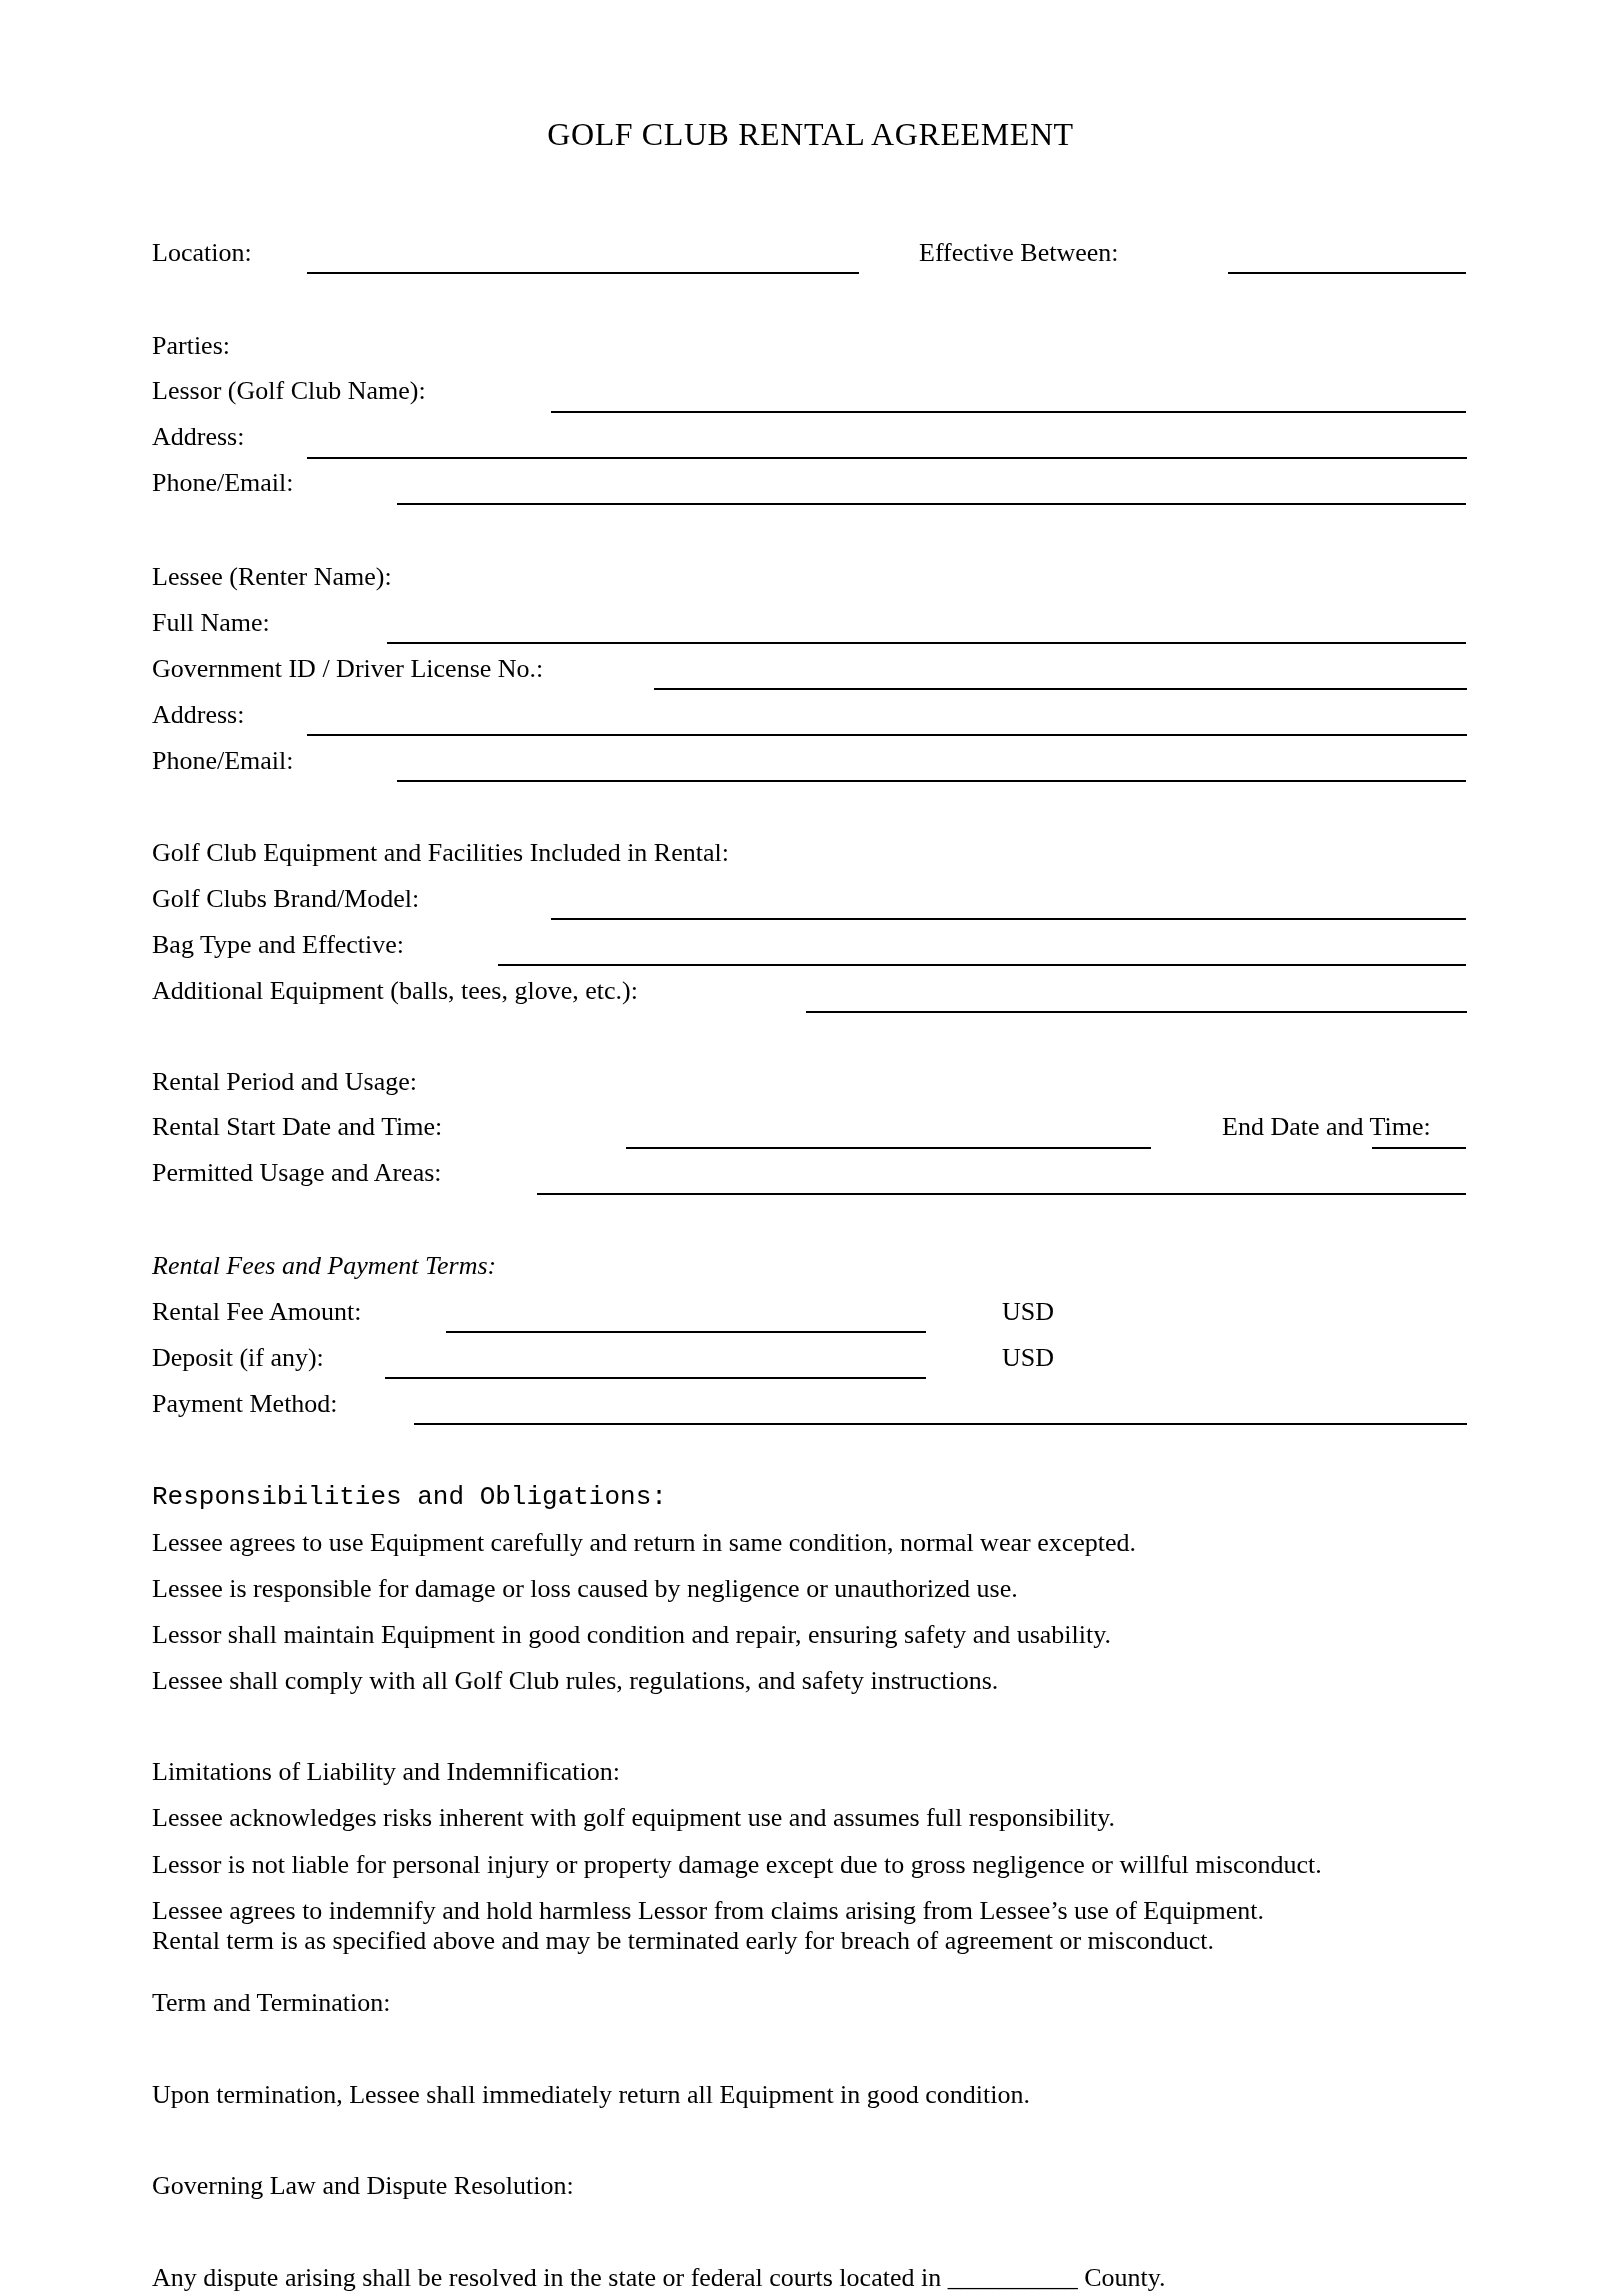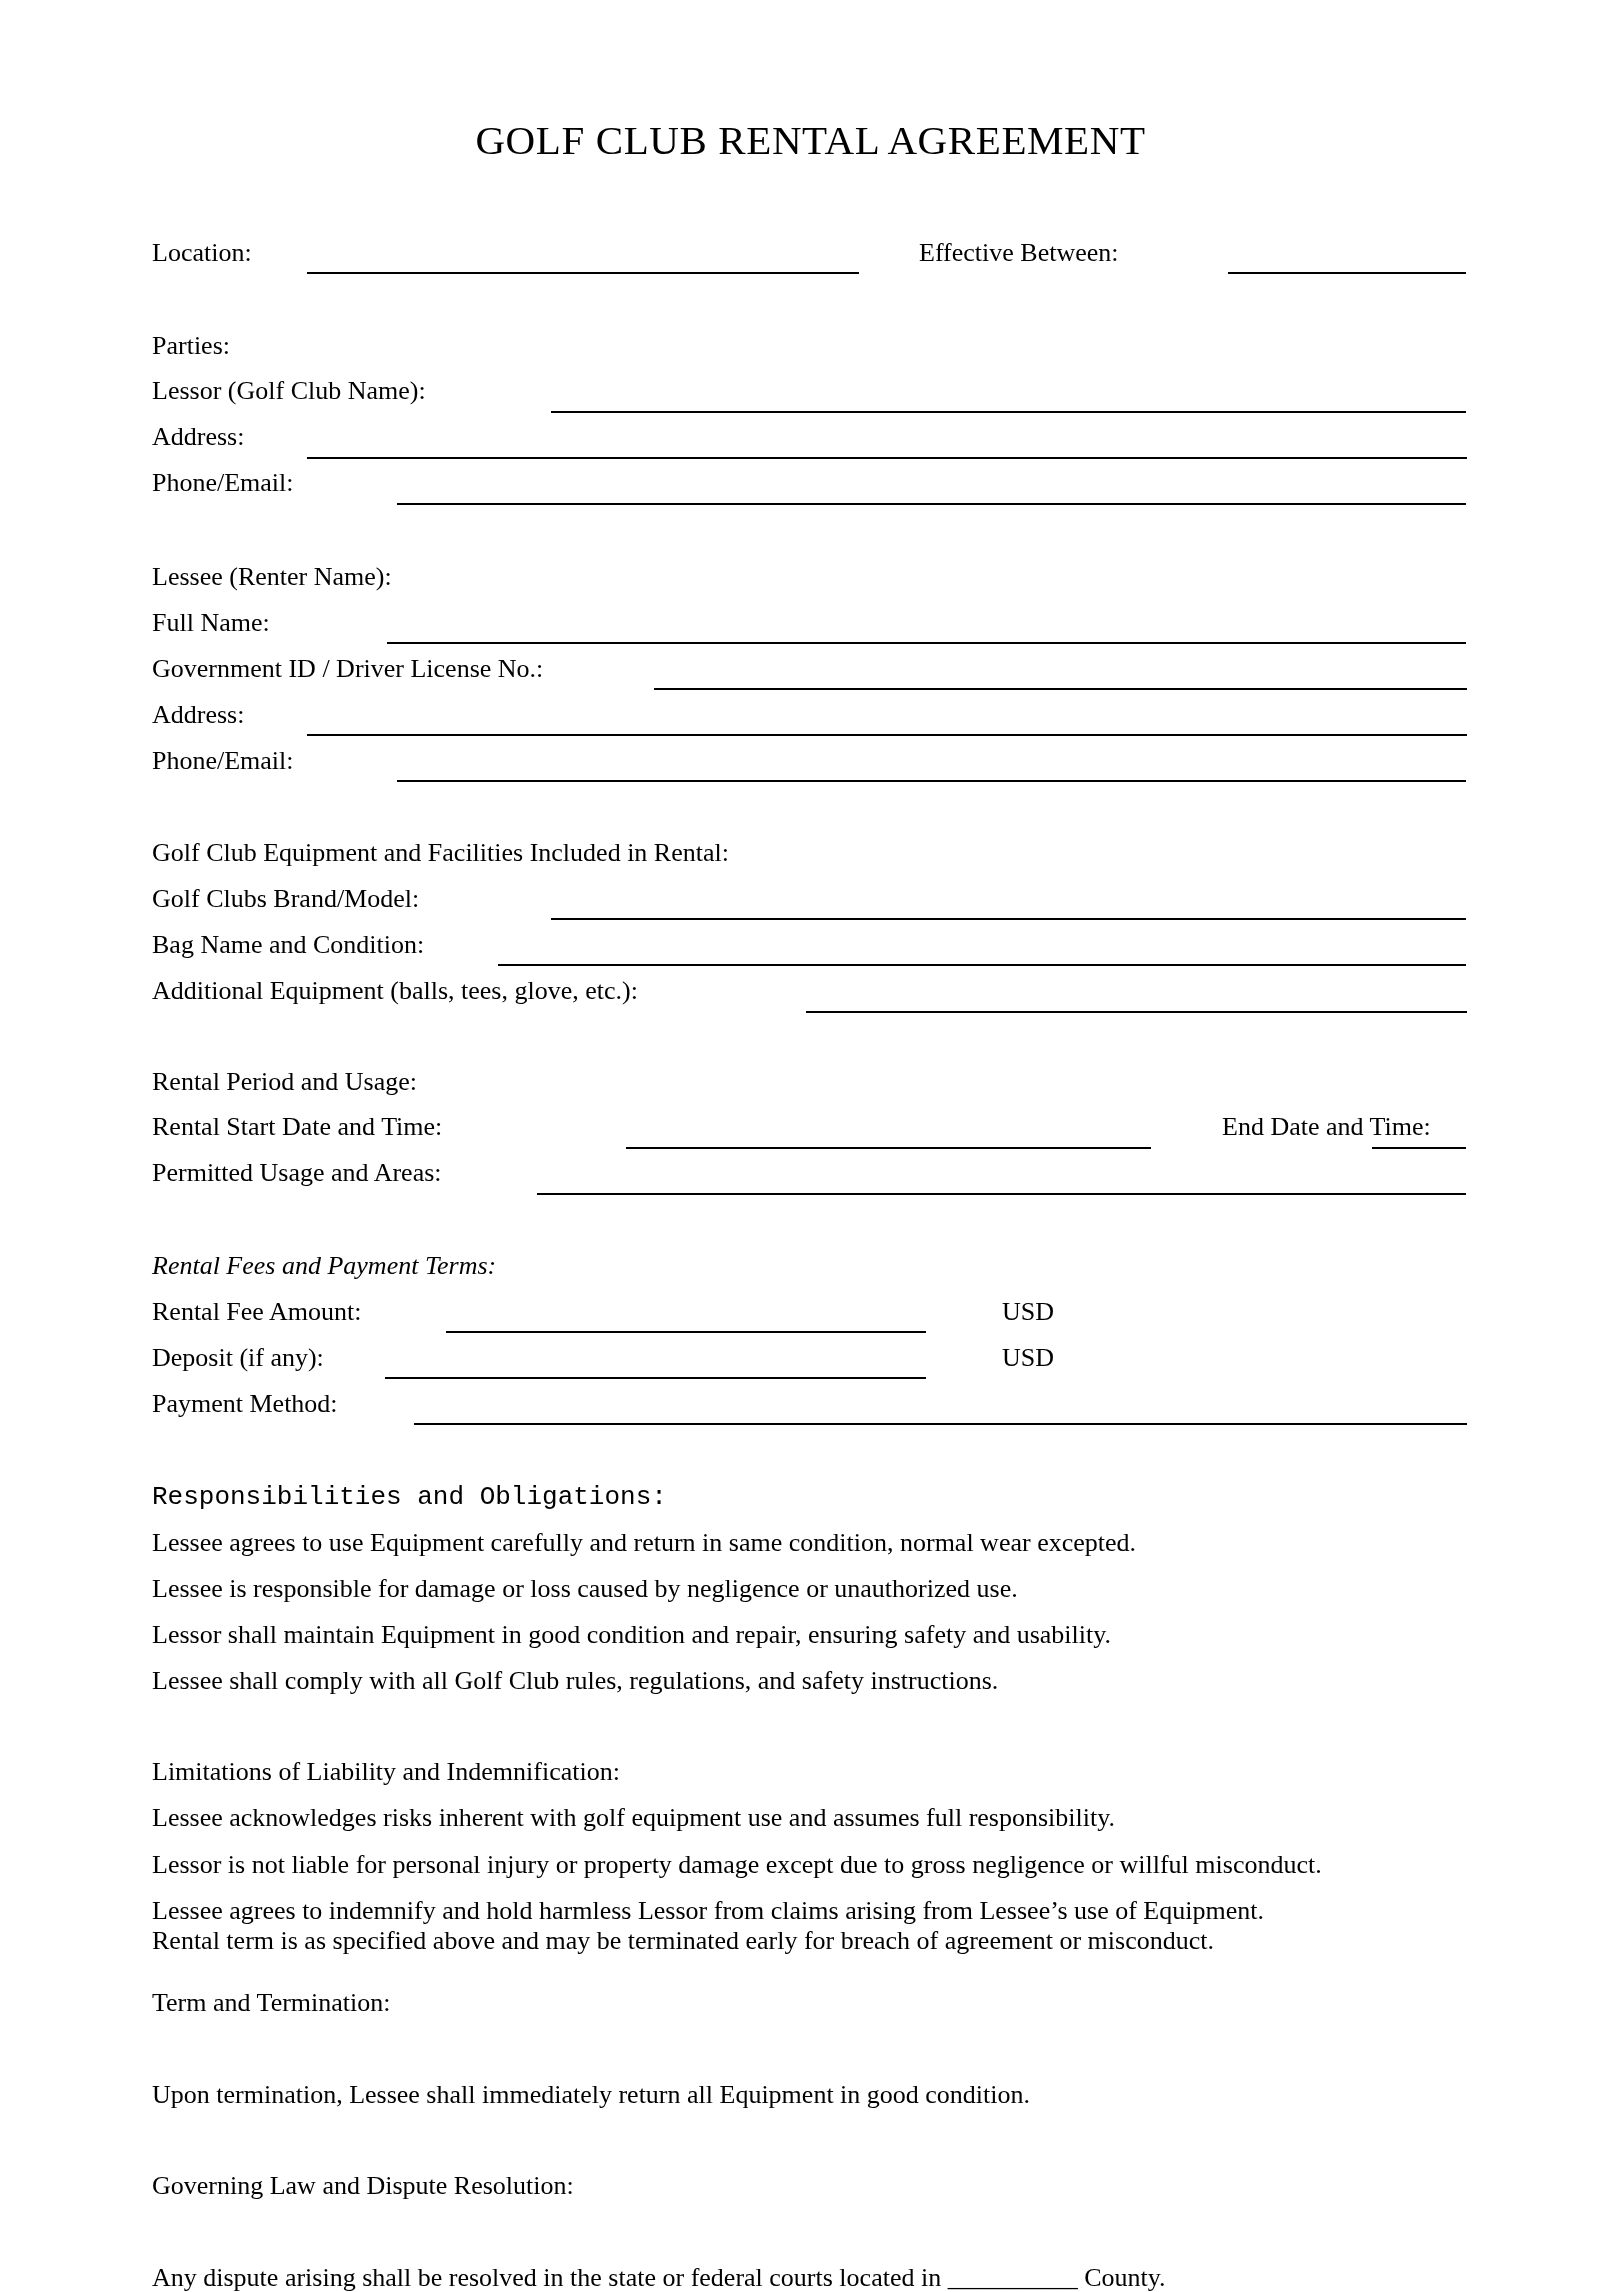--- a/index.html
+++ b/index.html
@@ -19,21 +19,21 @@
     background: #ffffff;
     overflow: hidden;
     box-sizing: border-box;
   }
   .doc-title {
     position: absolute;
     left: 0;
     top: 116px;
     width: 1621px;
     text-align: center;
-    font-size: 41px;
+    font-size: 32px;
     letter-spacing: 0.6px;
     white-space: nowrap;
   }
 
   
   .tline {
     position: absolute;
     font-size: 26px;
     line-height: 1;
     white-space: nowrap;
@@ -99,21 +99,21 @@
   <div class="blank-rule" style="left:307px; top:734px; width:1160px;"></div>
 
   <div class="tline" style="left:152px; top:748px;">Phone/Email:</div>
   <div class="blank-rule" style="left:397px; top:780px; width:1069px;"></div>
 
   <div class="tline section-head" style="left:152px; top:840px;">Golf Club Equipment and Facilities Included in Rental:</div>
 
   <div class="tline" style="left:152px; top:886px;">Golf Clubs Brand/Model:</div>
   <div class="blank-rule" style="left:551px; top:918px; width:915px;"></div>
 
-  <div class="tline" style="left:152px; top:932px;">Bag Name and Condition:</div>
+  <div class="tline" style="left:152px; top:932px;">Bag Type and Effective:</div>
   <div class="blank-rule" style="left:498px; top:964px; width:968px;"></div>
 
   <div class="tline" style="left:152px; top:978px;">Additional Equipment (balls, tees, glove, etc.):</div>
   <div class="blank-rule" style="left:806px; top:1011px; width:661px;"></div>
 
   <div class="tline section-head" style="left:152px; top:1069px;">Rental Period and Usage:</div>
 
   <div class="tline" style="left:152px; top:1114px;">Rental Start Date and Time:</div>
   <div class="blank-rule" style="left:626px; top:1147px; width:525px;"></div>
 

